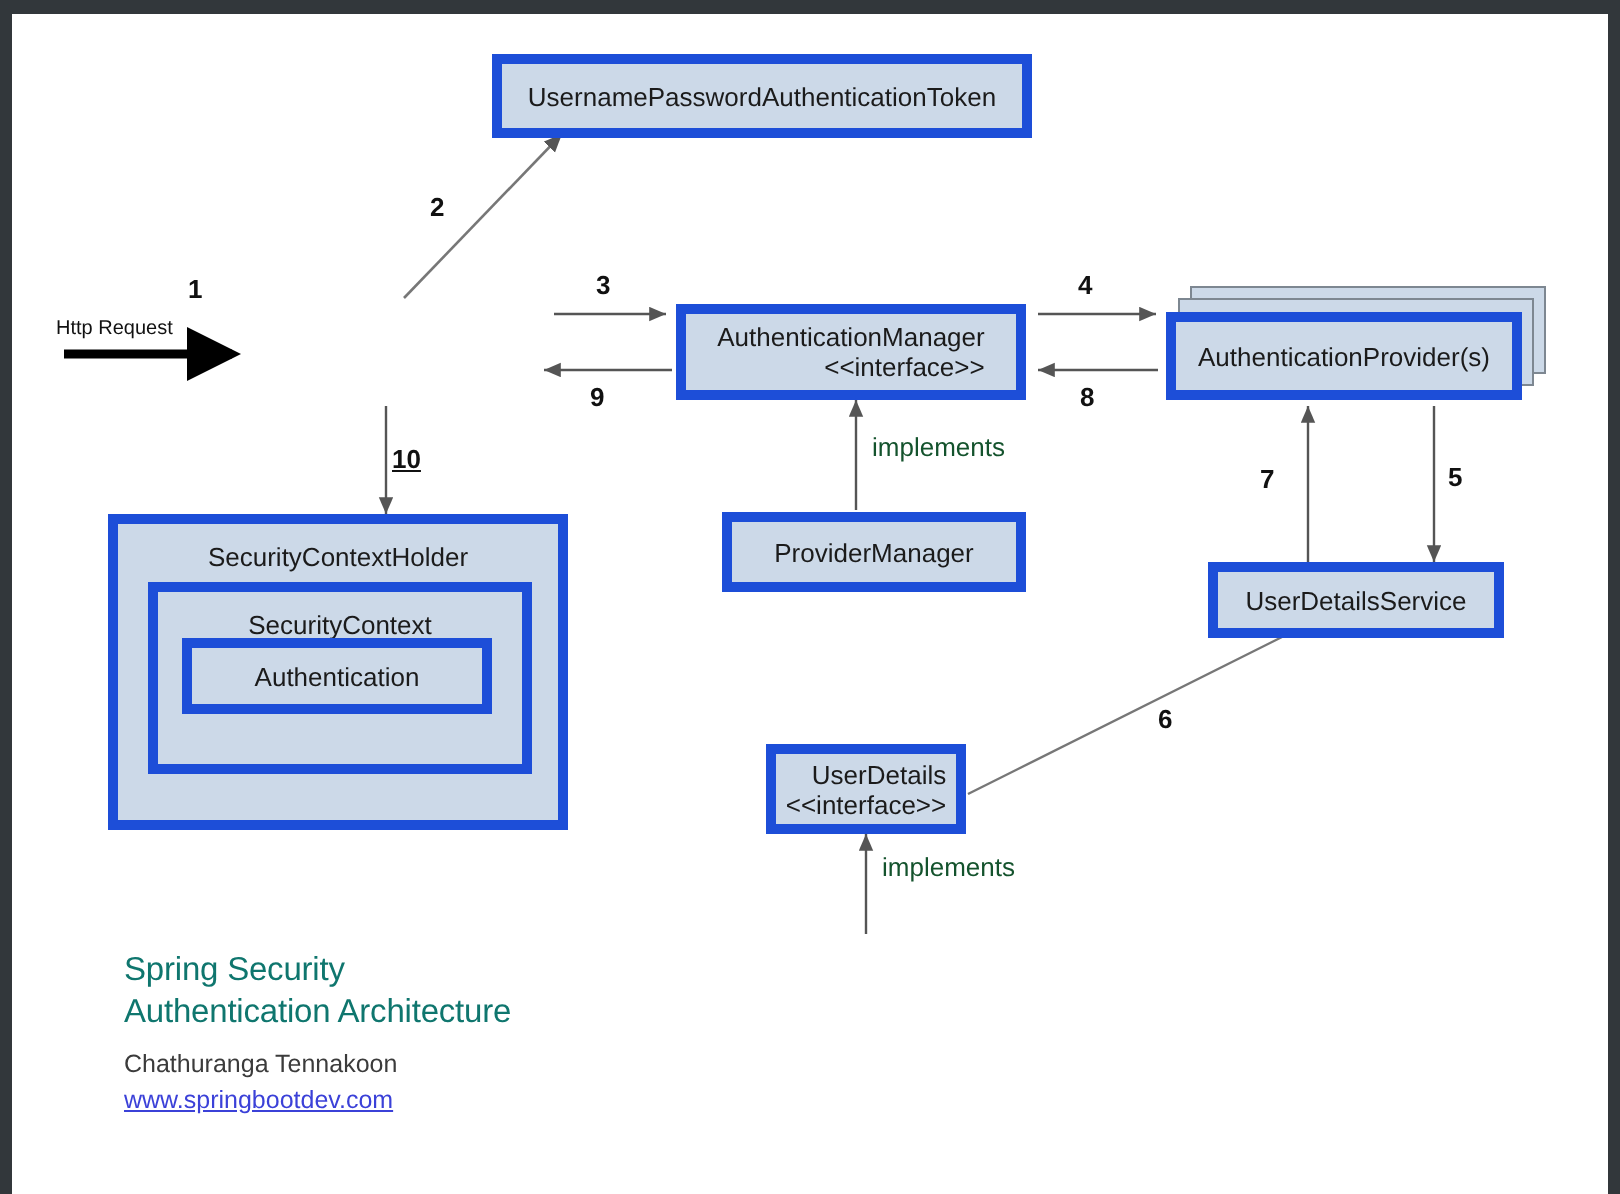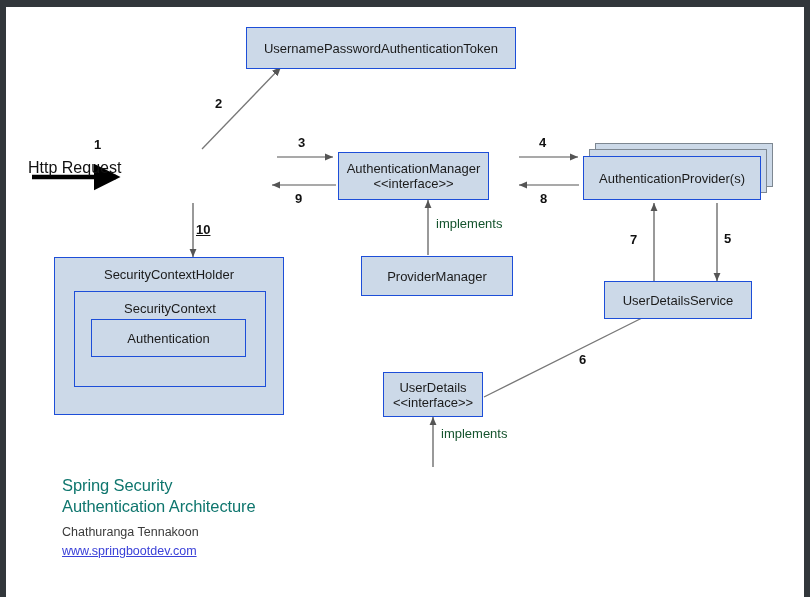--- a/index.html
+++ b/index.html
@@ -41,28 +41,28 @@
     width: 798px;
     height: 590px;
     background: #ffffff;
   }
 
   
   .box {
     position: absolute;
     box-sizing: border-box;
     background: #ccd9e8;
-    border: 1px solid #1d4ed8;
+    border: 5px solid #1d4ed8;
     color: #1b1b1b;
     font-size: 13px;
     line-height: 15px;
     display: flex;
     align-items: center;
     justify-content: center;
-    text-align: center;
+    text-align: right;
     white-space: pre-line;
   }
   .stack-ghost {
     position: absolute;
     box-sizing: border-box;
     background: #ccd9e8;
     border: 1px solid #7d8791;
   }
 
   
@@ -78,21 +78,21 @@
     font-weight: bold;
     color: #111111;
   }
   .txt-label {
     position: absolute;
     font-size: 13px;
     color: #14532d;
   }
   .req-label {
     position: absolute;
-    font-size: 16px;
+    font-size: 10px;
     color: #111111;
   }
 
   
   .title-block {
     position: absolute;
     left: 56px;
     top: 468px;
     width: 330px;
   }
@@ -192,21 +192,21 @@
       </g>
 
       <g>
         <line x1="427" y1="460" x2="427" y2="410" stroke="#555555" stroke-width="1.2" marker-end="url(#ah-thin)"></line>
       </g>
     </svg>
 
     <div class="box" style="left:240px; top:20px; width:270px; height:42px;">UsernamePasswordAuthenticationToken</div>
 
 
-    <div class="box" style="left:332px; top:145px; width:151px; height:48px;">AuthenticationManager
+    <div class="box" style="left:332px; top:145px; width:175px; height:48px;">AuthenticationManager
 &lt;&lt;interface&gt;&gt;</div>
 
     <div class="stack-ghost" style="left:589px; top:136px; width:178px; height:44px;"></div>
     <div class="stack-ghost" style="left:583px; top:142px; width:178px; height:44px;"></div>
     <div class="box" style="left:577px; top:149px; width:178px; height:44px;">AuthenticationProvider(s)</div>
 
     <div class="box" style="left:355px; top:249px; width:152px; height:40px;">ProviderManager</div>
 
     <div class="box" style="left:598px; top:274px; width:148px; height:38px;">UserDetailsService</div>
 

